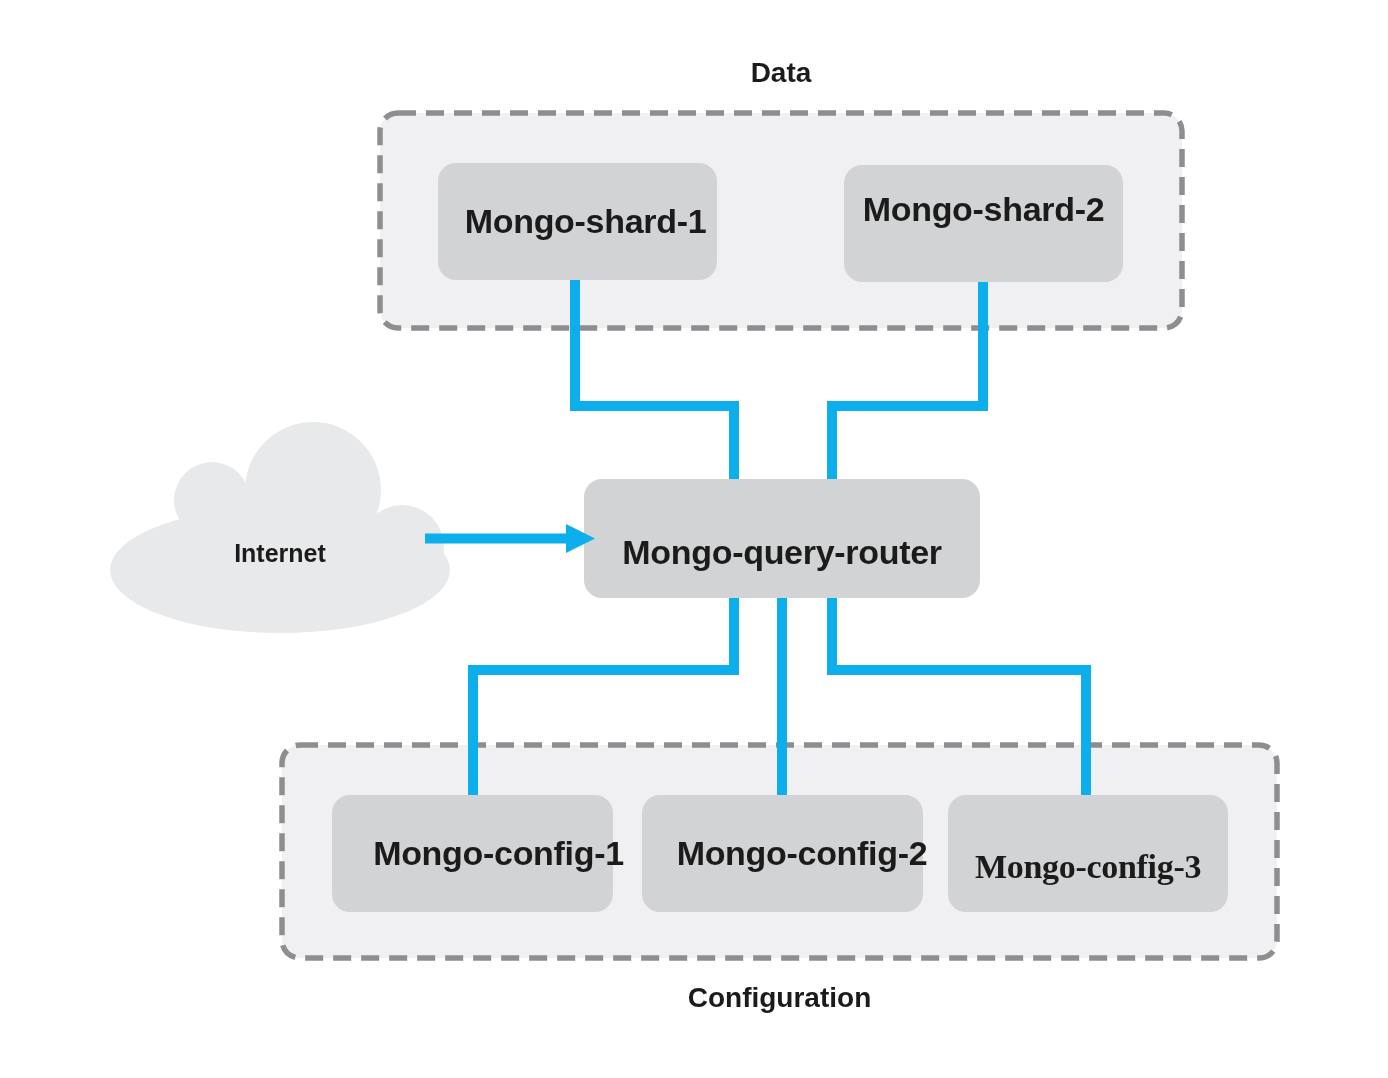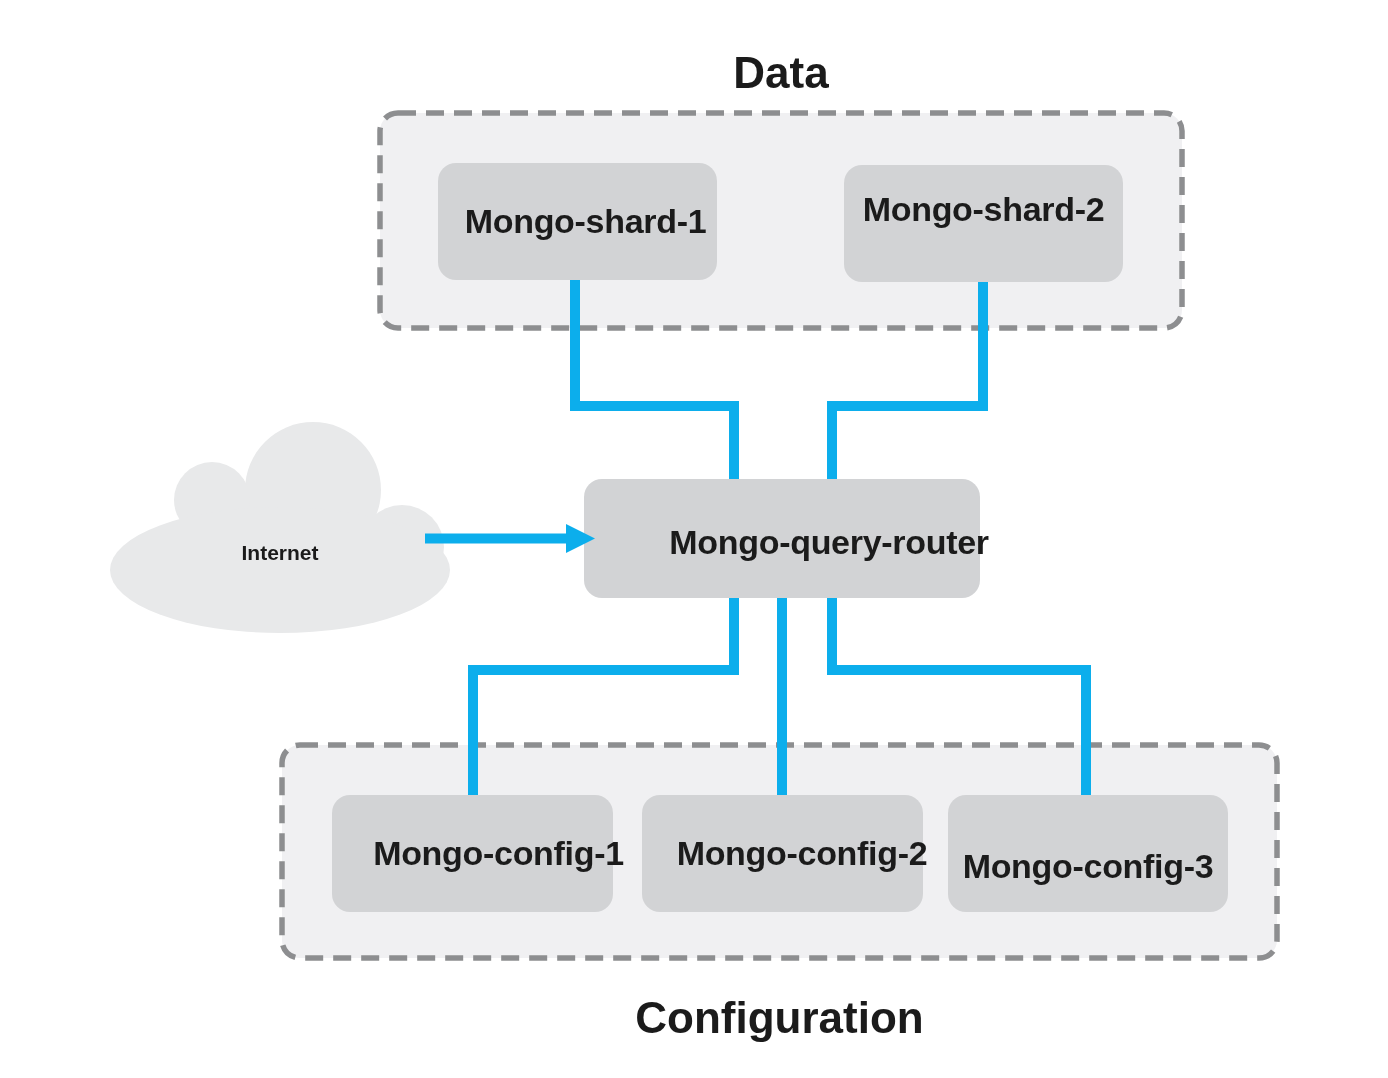--- a/index.html
+++ b/index.html
@@ -48,26 +48,26 @@
   }
   .node-label{
     display:flex;
     align-items:center;
     justify-content:center;
     font-size:34px;
     letter-spacing:-0.3px;
   }
   .group-title{
     text-align:center;
-    font-size:44px;
+    font-size:28px;
     line-height:40px;
   }
   .cloud-label{
     text-align:center;
-    font-size:21px;
+    font-size:25px;
     line-height:38px;
   }
 </style>
 </head>
 <body>
 
 <div class="stage">
 
   <svg width="1388" height="1078" viewBox="0 0 1388 1078" aria-hidden="true">
 
@@ -99,23 +99,23 @@
   </svg>
 
   <div class="label group-title" style="left:381px;top:53px;width:800px;">Data</div>
 
   <div class="label node-label" style="left:438px;top:163px;width:295px;height:117px;">Mongo-shard-1</div>
 
   <div class="label node-label" style="left:844px;top:165px;width:279px;height:89px;">Mongo-shard-2</div>
 
   <div class="label cloud-label" style="left:170px;top:534px;width:220px;">Internet</div>
 
-  <div class="label node-label" style="left:584px;top:483px;width:396px;height:119px;padding-left:47px;">Mongo-query-router</div>
+  <div class="label node-label" style="left:584px;top:493px;width:396px;height:119px;">Mongo-query-router</div>
 
   <div class="label node-label" style="left:332px;top:795px;width:333px;height:117px;">Mongo-config-1</div>
 
   <div class="label node-label" style="left:642px;top:795px;width:320px;height:117px;">Mongo-config-2</div>
 
-  <div class="label node-label" style="left:948px;top:795px;width:280px;height:143px;">Mongo-config-3</div>
+  <div class="label node-label" style="left:948px;top:795px;width:280px;height:143px;font-family:Liberation Serif, serif;">Mongo-config-3</div>
 
-  <div class="label group-title" style="left:282px;top:998px;width:995px;">Configuration</div>
+  <div class="label group-title" style="left:282px;top:978px;width:995px;">Configuration</div>
 
 </div>
 
 </body></html>

